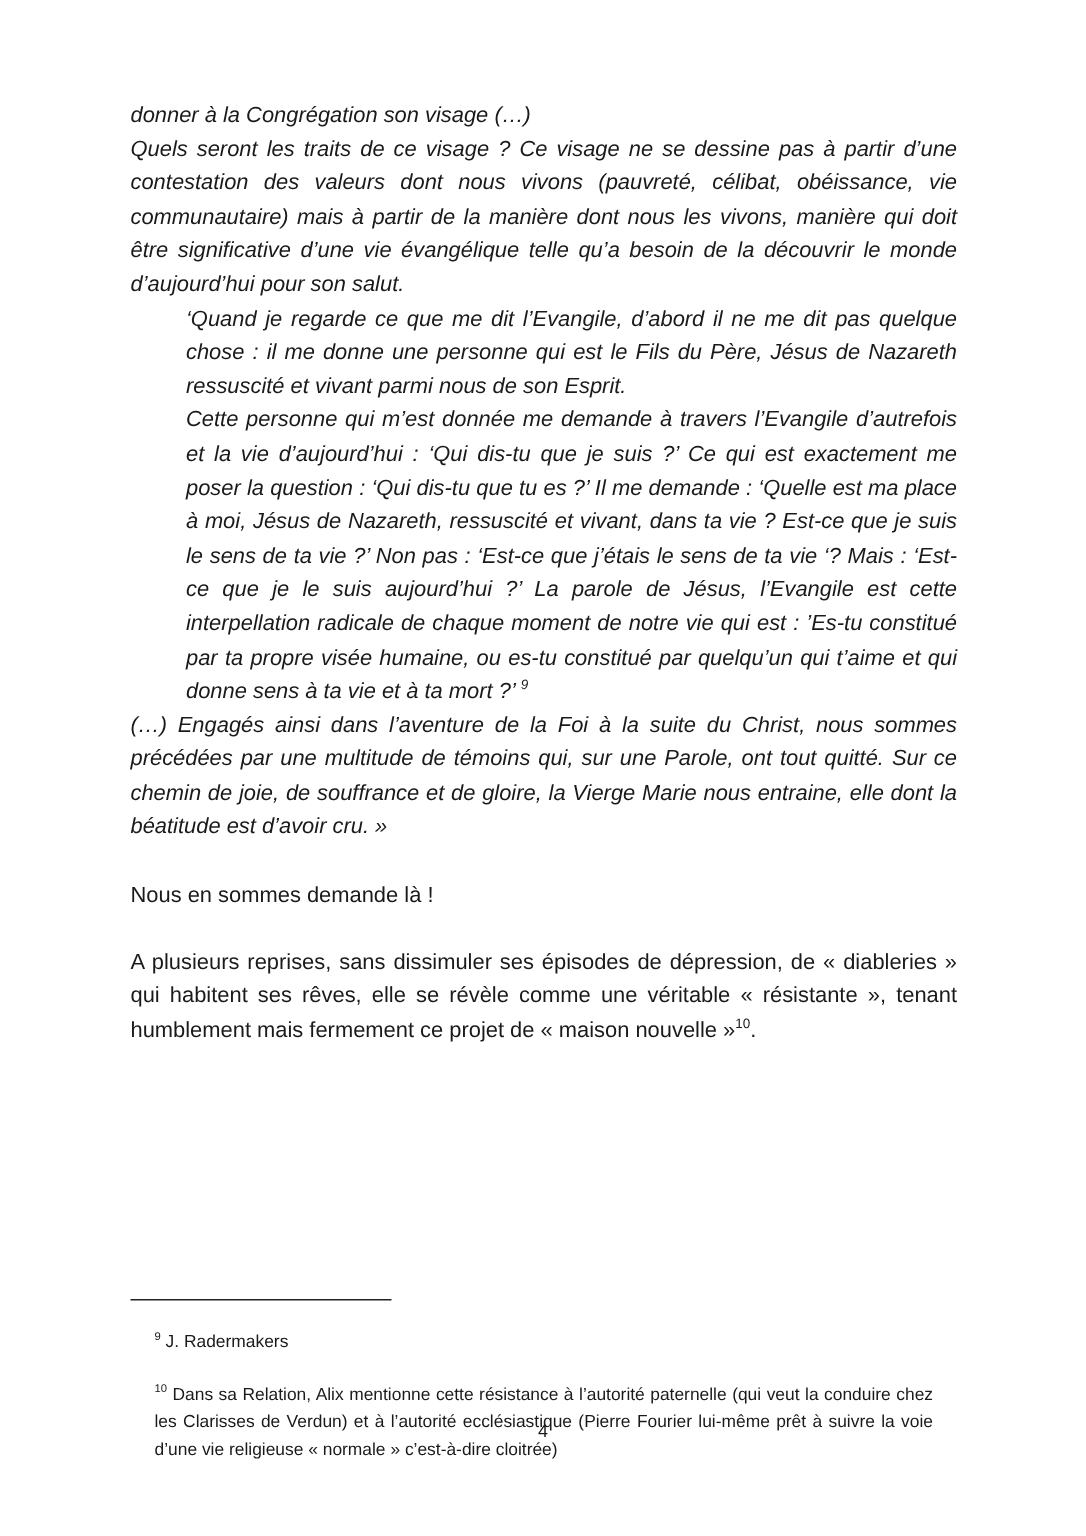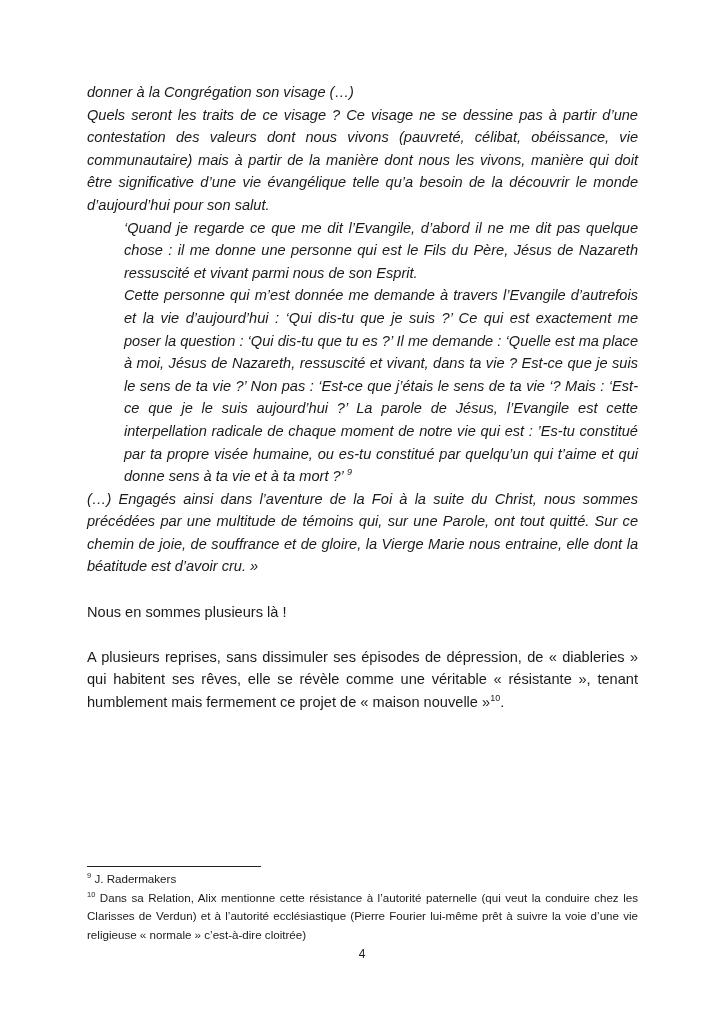--- a/index.html
+++ b/index.html
@@ -1,40 +1,40 @@
 <!DOCTYPE html>
 <html><head>
 <meta charset="utf-8">
 <style>
   html, body { margin: 0; padding: 0; background: #ffffff; }
   body { width: 724px; height: 1024px; position: relative; overflow: hidden;
          font-family: "Liberation Sans", sans-serif; color: #1a1a1a; }
-  .page { position: absolute; left: 87px; top: 81px; width: 551px; }
+  .page { position: absolute; left: 87px; top: 66px; width: 551px; }
   .p { font-size: 14.6px; line-height: 22.6px; text-align: justify; margin: 0; }
   .it { font-style: italic; }
   .quote { padding-left: 37px; }
   .gap { height: 22.6px; }
   sup { font-size: 9px; line-height: 0; vertical-align: super; }
   .footrule { position: absolute; left: 87px; top: 866px; width: 174px; height: 0; border-top: 1px solid #222; }
   .footnotes { position: absolute; left: 87px; top: 870px; width: 551px; }
-  .fn { font-size: 11.6px; line-height: 18.5px; text-align: justify; margin: 0; }
+  .fn { font-size: 11.6px; line-height: 18.5px; text-align: justify; margin: 16px; }
   .fn sup { font-size: 7.5px; }
   .pagenum { position: absolute; left: 0; width: 724px; top: 947px; text-align: center; font-size: 12px; }
 </style>
 </head>
 <body>
 
 <div class="page">
   <p class="p it">donner à la Congrégation son visage (…)</p>
   <p class="p it">Quels seront les traits de ce visage ? Ce visage ne se dessine pas à partir d’une contestation des valeurs dont nous vivons (pauvreté, célibat, obéissance, vie communautaire) mais à partir de la manière dont nous les vivons, manière qui doit être significative d’une vie évangélique telle qu’a besoin de la découvrir le monde d’aujourd’hui pour son salut.</p>
   <p class="p it quote">‘Quand je regarde ce que me dit l’Evangile, d’abord il ne me dit pas quelque chose : il me donne une personne qui est le Fils du Père, Jésus de Nazareth ressuscité et vivant parmi nous de son Esprit.</p>
   <p class="p it quote"><span>Cette personne qui m’est donnée me demande à travers l’Evangile d’autrefois et la vie d’aujourd’hui : ‘Qui dis-tu que je suis ?’ Ce qui est exactement me poser la question : ‘Qui dis-tu que tu es ?’ Il me demande : ‘Quelle est ma place à moi, Jésus de Nazareth, ressuscité et vivant, dans ta vie ? Est-ce que je suis le sens de ta vie ?’ Non pas : ‘Est-ce que j’étais le sens de ta vie ‘? Mais : ‘Est-ce que je le suis aujourd’hui ?’ La parole de Jésus, l’Evangile est cette interpellation radicale de chaque moment de notre vie qui est : ’Es-tu constitué par ta propre visée humaine, ou es-tu constitué par quelqu’un qui t’aime et qui donne sens à ta vie et à ta mort ?’ </span><sup>9</sup></p>
   <p class="p it">(…) Engagés ainsi dans l’aventure de la Foi à la suite du Christ, nous sommes précédées par une multitude de témoins qui, sur une Parole, ont tout quitté. Sur ce chemin de joie, de souffrance et de gloire, la Vierge Marie nous entraine, elle dont la béatitude est d’avoir cru. »</p>
   <div class="gap"></div>
-  <p class="p">Nous en sommes plusieurs là !</p>
+  <p class="p">Nous en sommes demande là !</p>
   <div class="gap"></div>
   <p class="p"><span>A plusieurs reprises, sans dissimuler ses épisodes de dépression, de « diableries » qui habitent ses rêves, elle se révèle comme une véritable « résistante », tenant humblement mais fermement ce projet de « maison nouvelle »</span><sup>10</sup><span>.</span></p>
 </div>
 
 <div class="footrule"></div>
 
 <div class="footnotes">
   <p class="fn"><sup>9</sup><span> J. Radermakers</span></p>
   <p class="fn"><sup>10</sup><span> Dans sa Relation,  Alix mentionne cette résistance à l’autorité paternelle (qui veut la conduire chez les Clarisses de Verdun) et à l’autorité ecclésiastique (Pierre Fourier lui-même prêt à suivre la voie d’une vie religieuse « normale » c’est-à-dire cloitrée)</span></p>
 </div>

